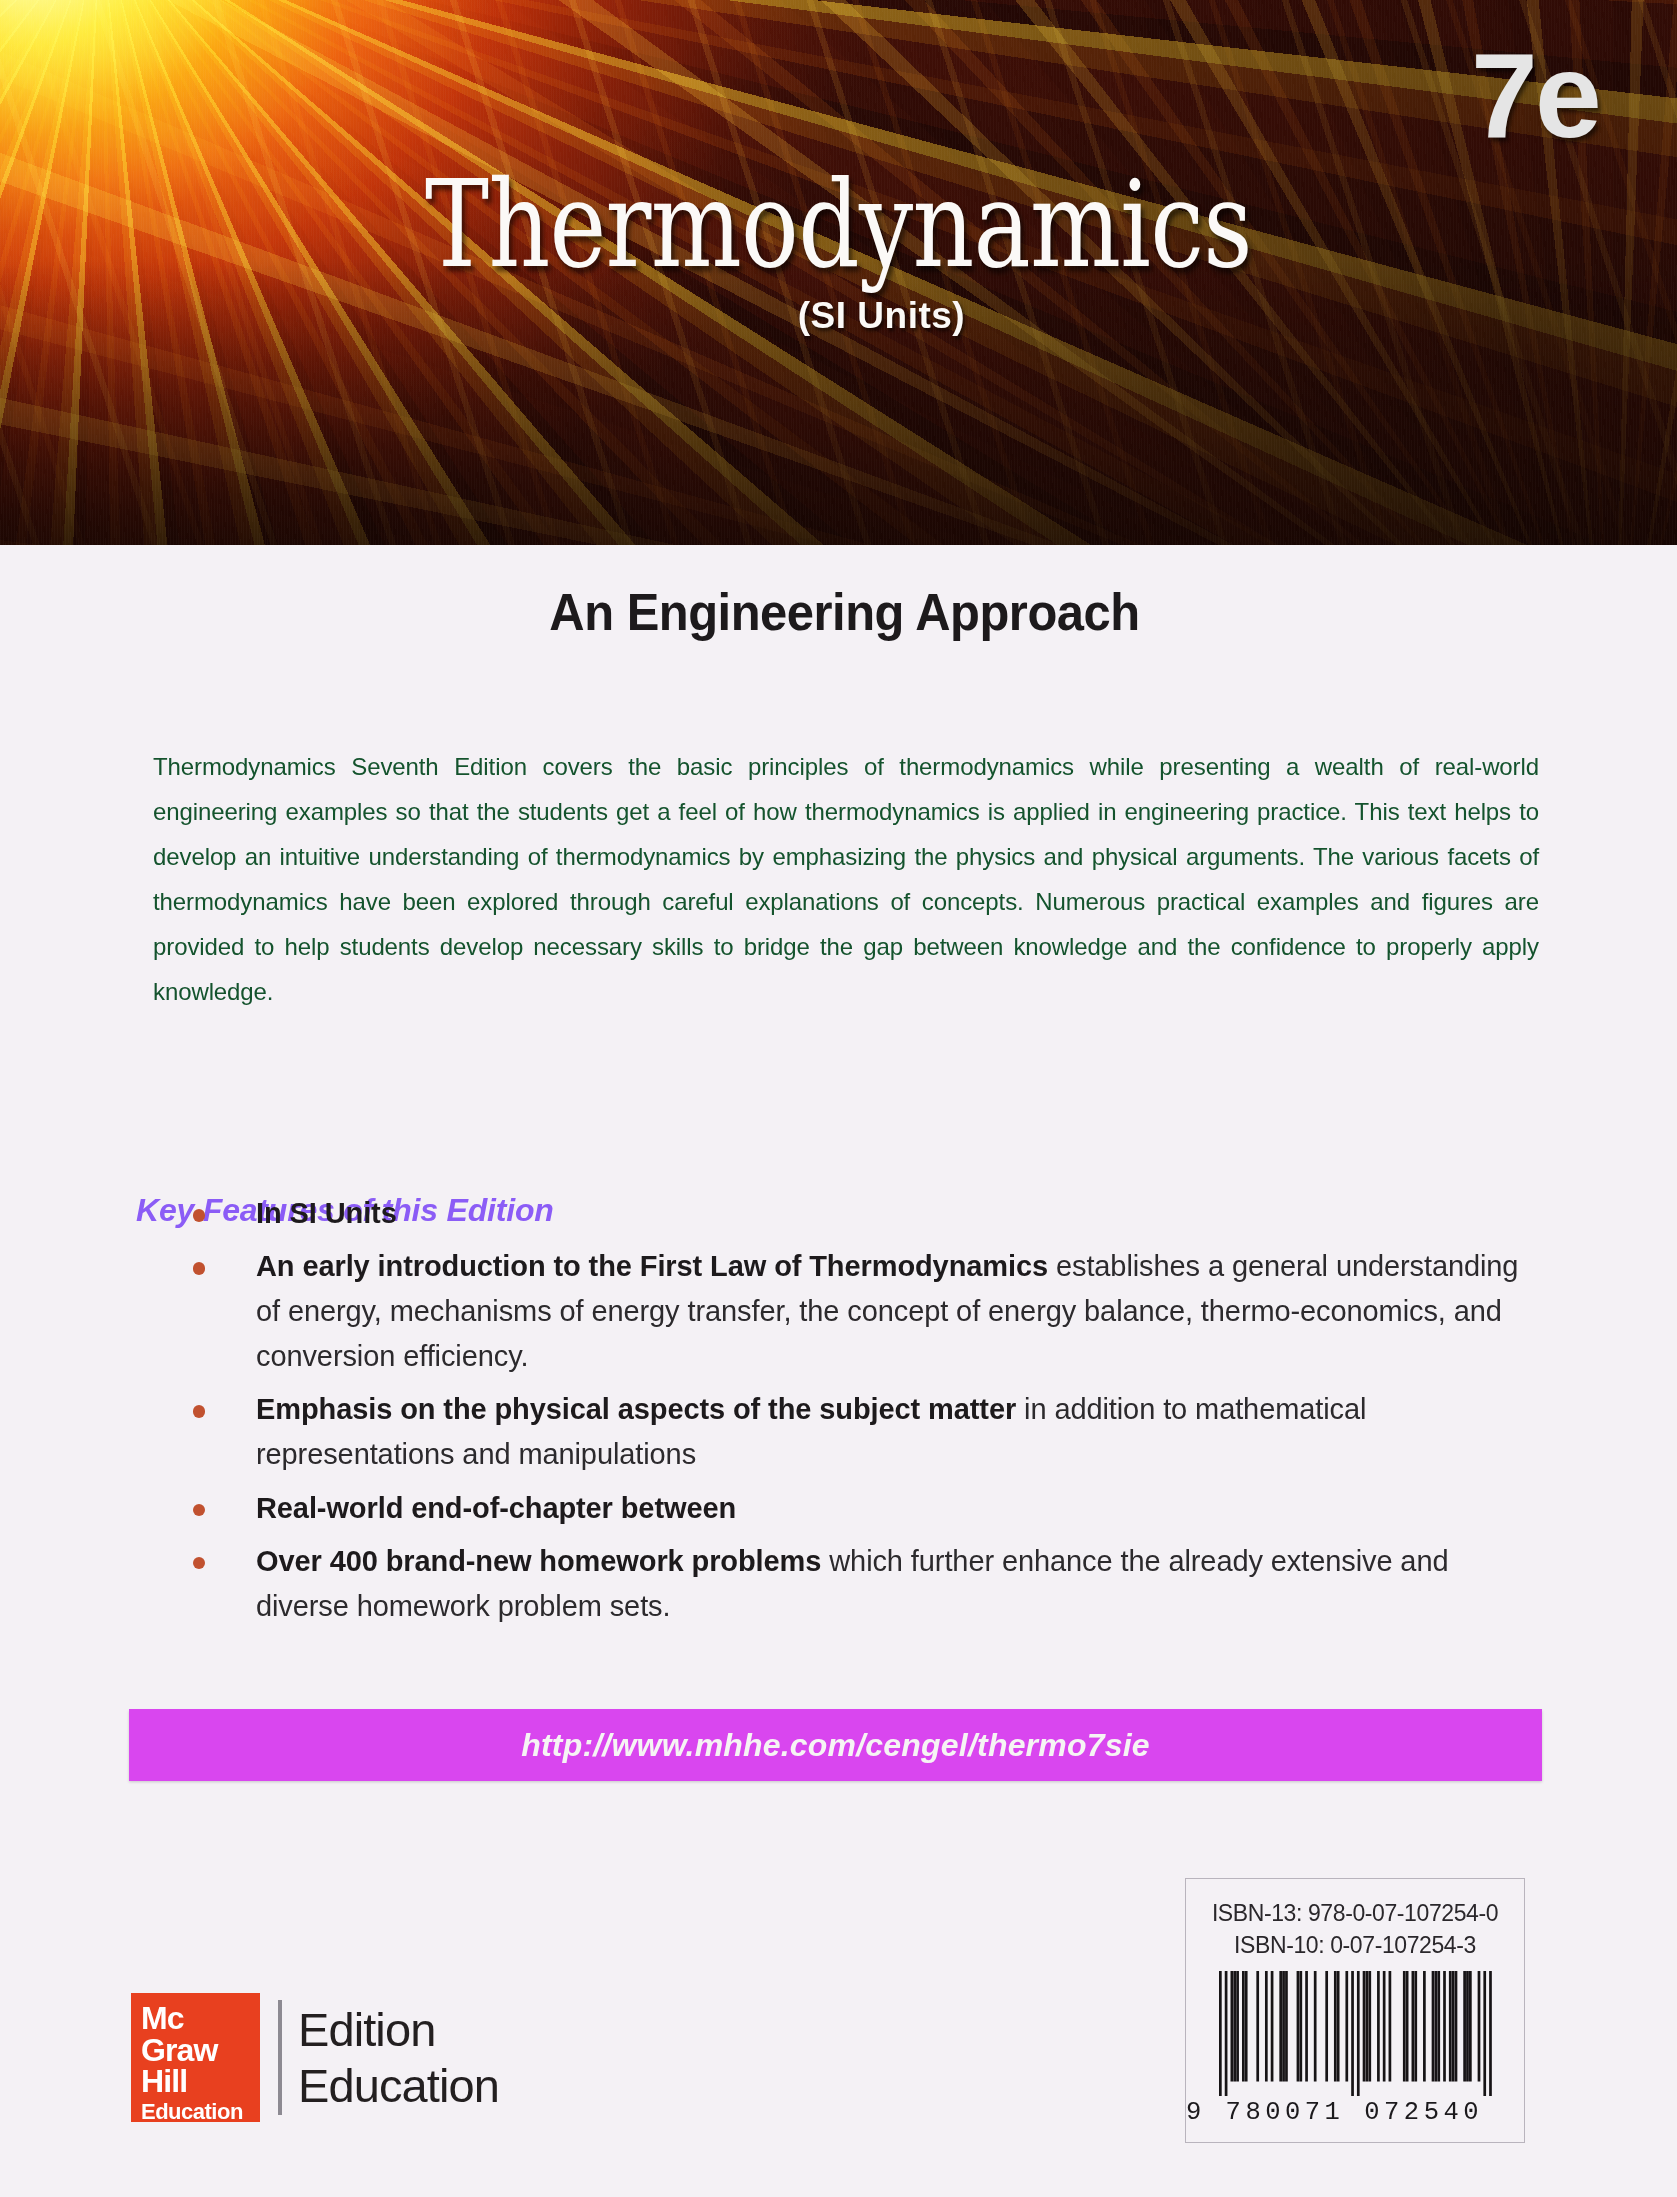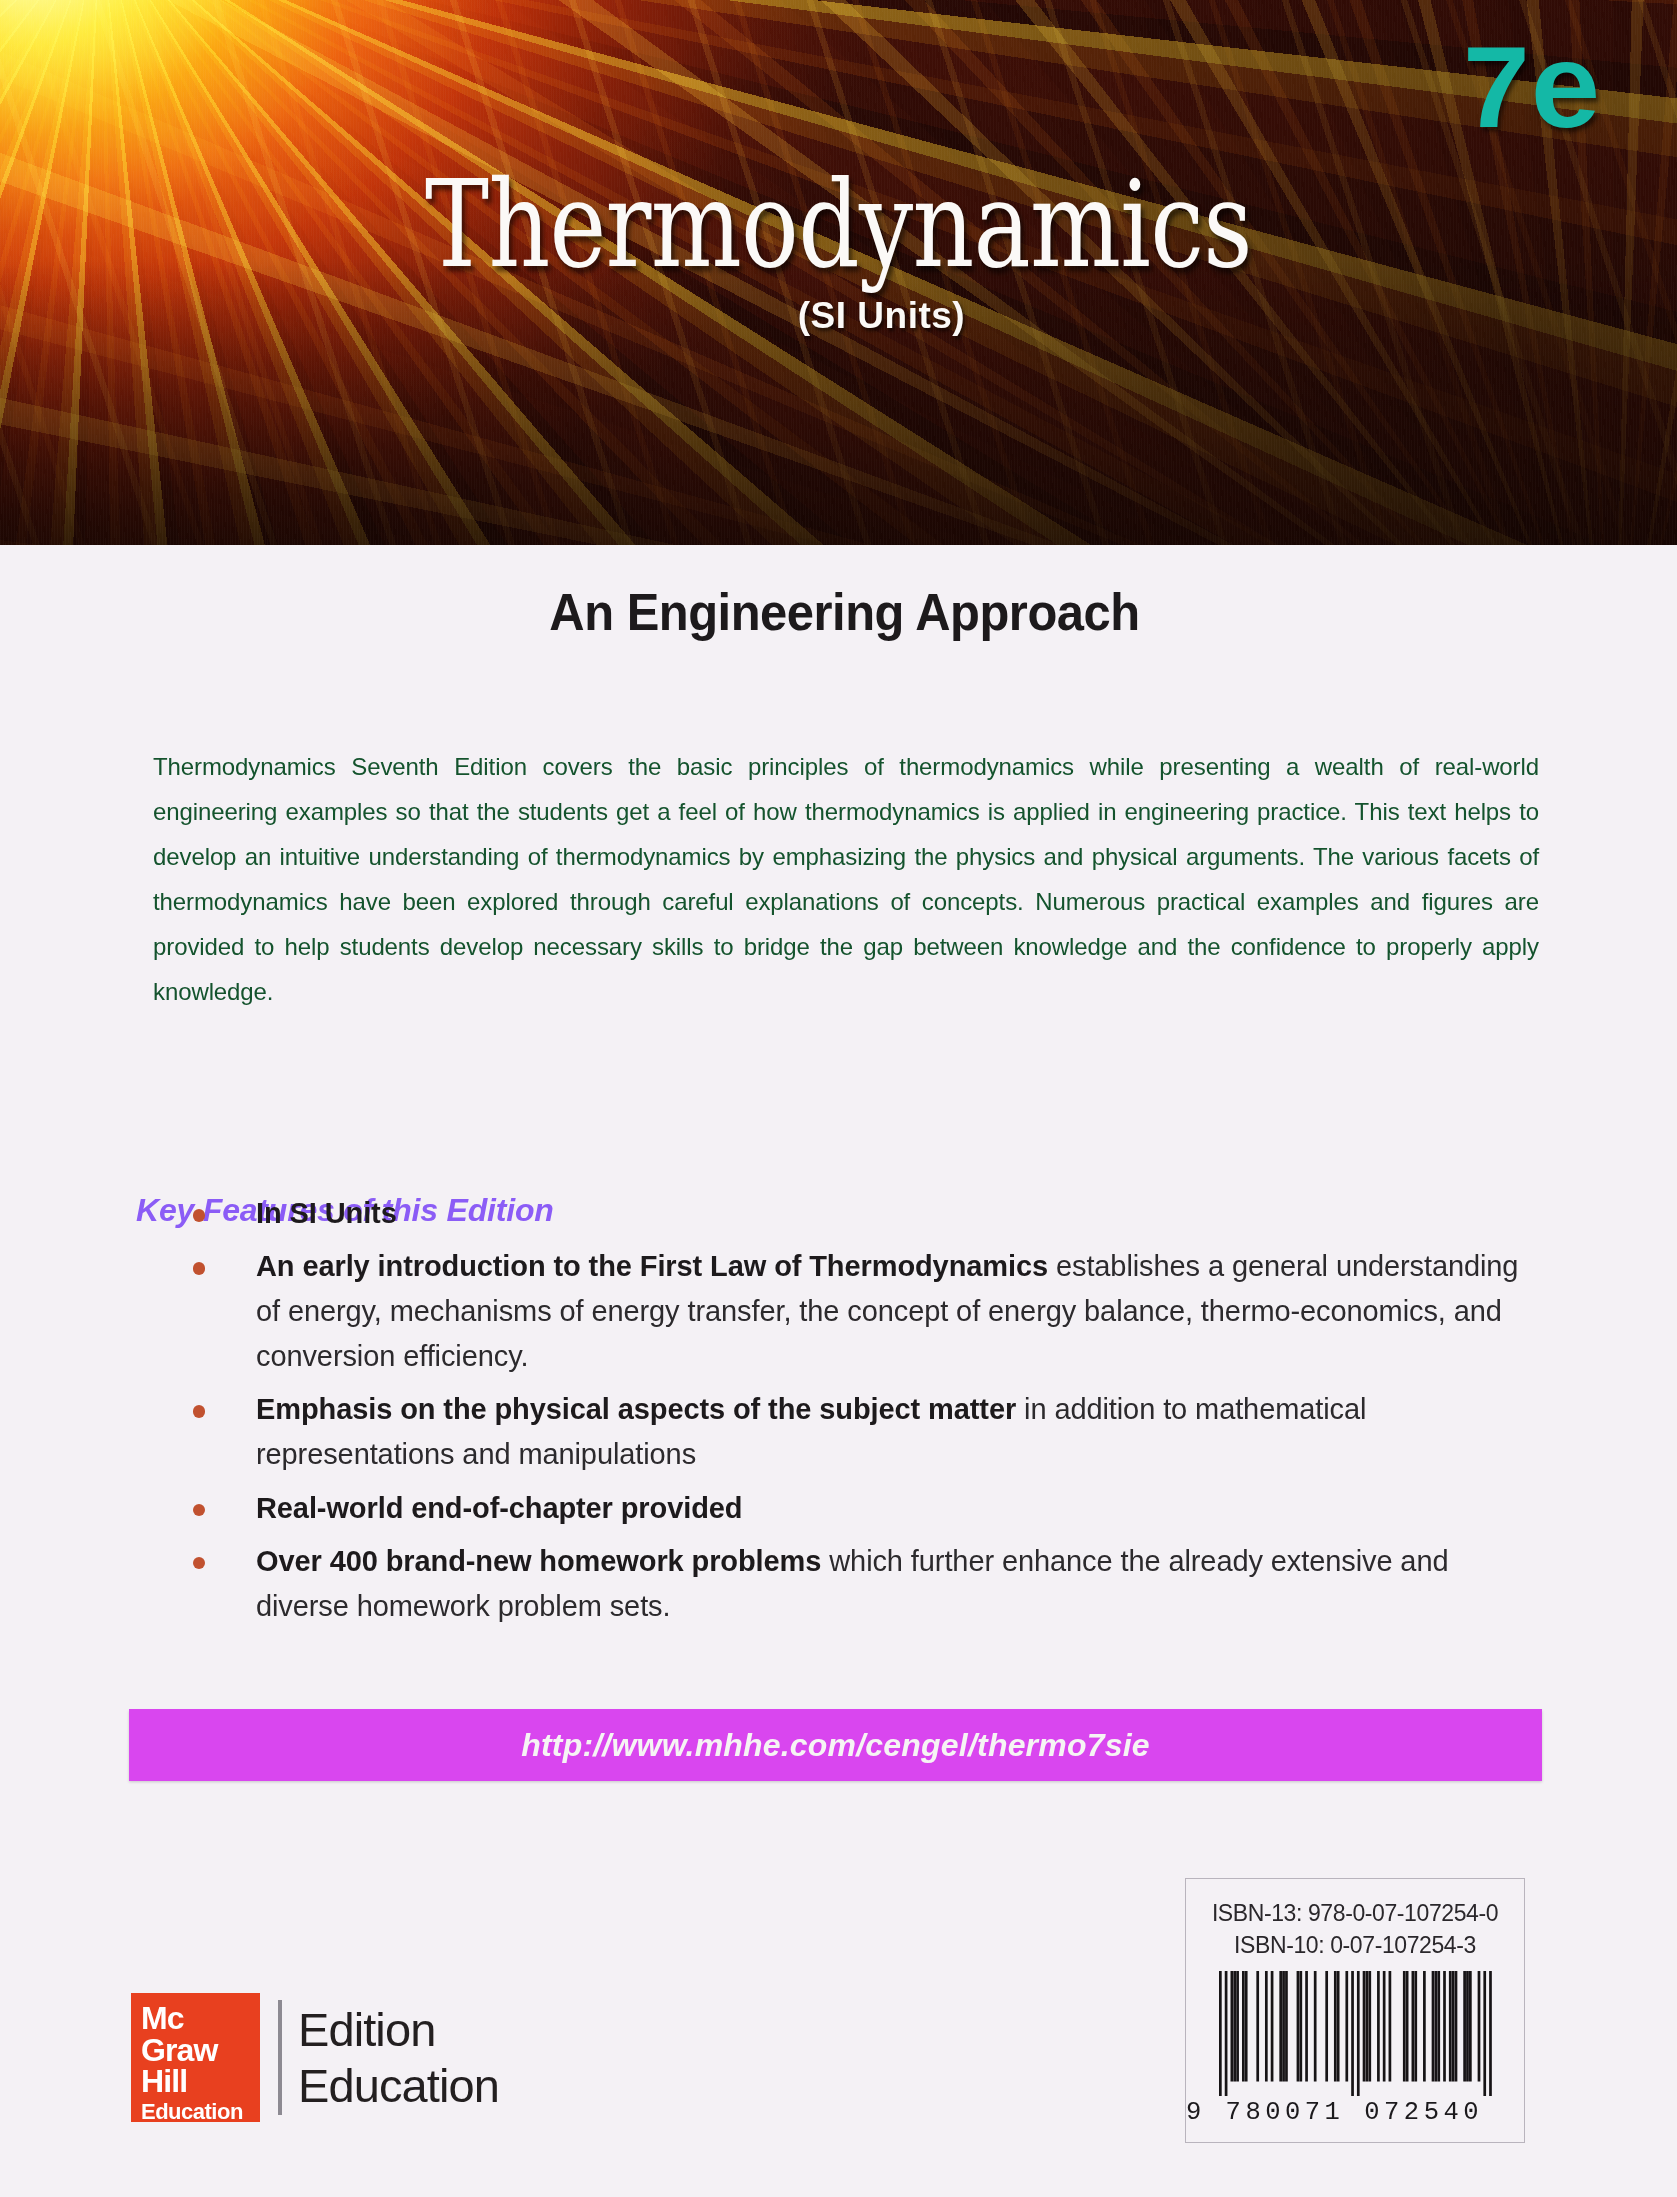--- a/index.html
+++ b/index.html
@@ -102,25 +102,25 @@
     background:
       repeating-linear-gradient(91deg,
         rgba(255,255,255,0.035) 0px 0.9px, rgba(0,0,0,0) 0.9px 2.7px);
     opacity: .7;
   }
 
   
   #edition-badge {
     position: absolute;
     right: 78px; top: 35px;
-    font-family: Liberation Mono, monospace;
+    font-family: Liberation Sans, sans-serif;
     font-weight: bold;
     font-size: 120px;
     line-height: 1;
-    color: #14b8a6;
+    color: #e5e5e5;
     letter-spacing: -2.7px;
     text-shadow: 2.7px 3.6px 4.5px rgba(0,0,0,.55);
   }
   #book-title {
     position: absolute;
     left: 0; right: 0;
     top: 165px;
     text-align: center;
     font-family: "DejaVu Serif", "Liberation Serif", serif;
     font-weight: normal;
@@ -335,21 +335,21 @@
   <div id="approach-heading">An Engineering Approach</div>
 
   <p id="blurb">Thermodynamics Seventh Edition covers the basic principles of thermodynamics while presenting a wealth of real-world engineering examples so that the students get a feel of how thermodynamics is applied in engineering practice. This text helps to develop an intuitive understanding of thermodynamics by emphasizing the physics and physical arguments. The various facets of thermodynamics have been explored through careful explanations of concepts. Numerous practical examples and figures are provided to help students develop necessary skills to bridge the gap between knowledge and the confidence to properly apply knowledge.</p>
 
   <div id="features-heading">Key Features of this Edition</div>
 
   <ul id="features-list">
       <li><span class="dot" style="background: rgb(193, 81, 47);"></span><span class="lead">In SI Units</span></li>
       <li><span class="dot" style="background: rgb(193, 81, 47);"></span><span class="lead">An early introduction to the First Law of Thermodynamics</span><span> establishes a general understanding of energy, mechanisms of energy transfer, the concept of energy balance, thermo-economics, and conversion efficiency.</span></li>
       <li><span class="dot" style="background: rgb(193, 81, 47);"></span><span class="lead">Emphasis on the physical aspects of the subject matter</span><span> in addition to mathematical representations and manipulations</span></li>
-      <li><span class="dot" style="background: rgb(193, 81, 47);"></span><span class="lead">Real-world end-of-chapter provided</span></li>
+      <li><span class="dot" style="background: rgb(193, 81, 47);"></span><span class="lead">Real-world end-of-chapter between</span></li>
       <li><span class="dot" style="background: rgb(193, 81, 47);"></span><span class="lead">Over 400 brand-new homework problems</span><span> which further enhance the already extensive and diverse homework problem sets.</span></li>
     </ul>
 
   <div id="url-banner">
     <span class="url-text">http://www.mhhe.com/cengel/thermo7sie</span>
   </div>
 
   <div id="publisher-logo">
     <div class="mark">
       <span class="l1">Mc</span>

